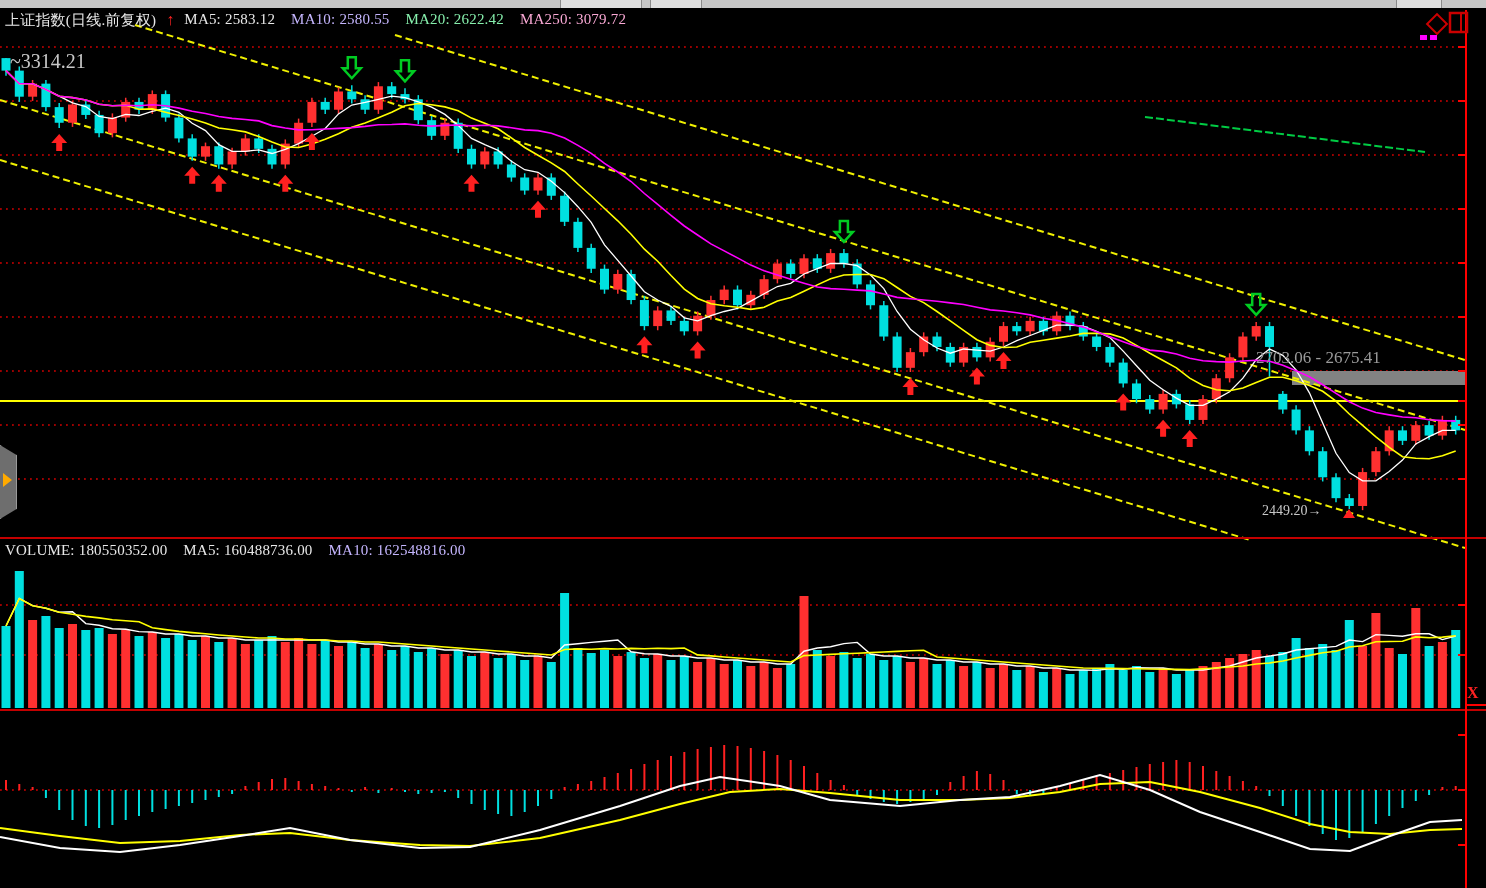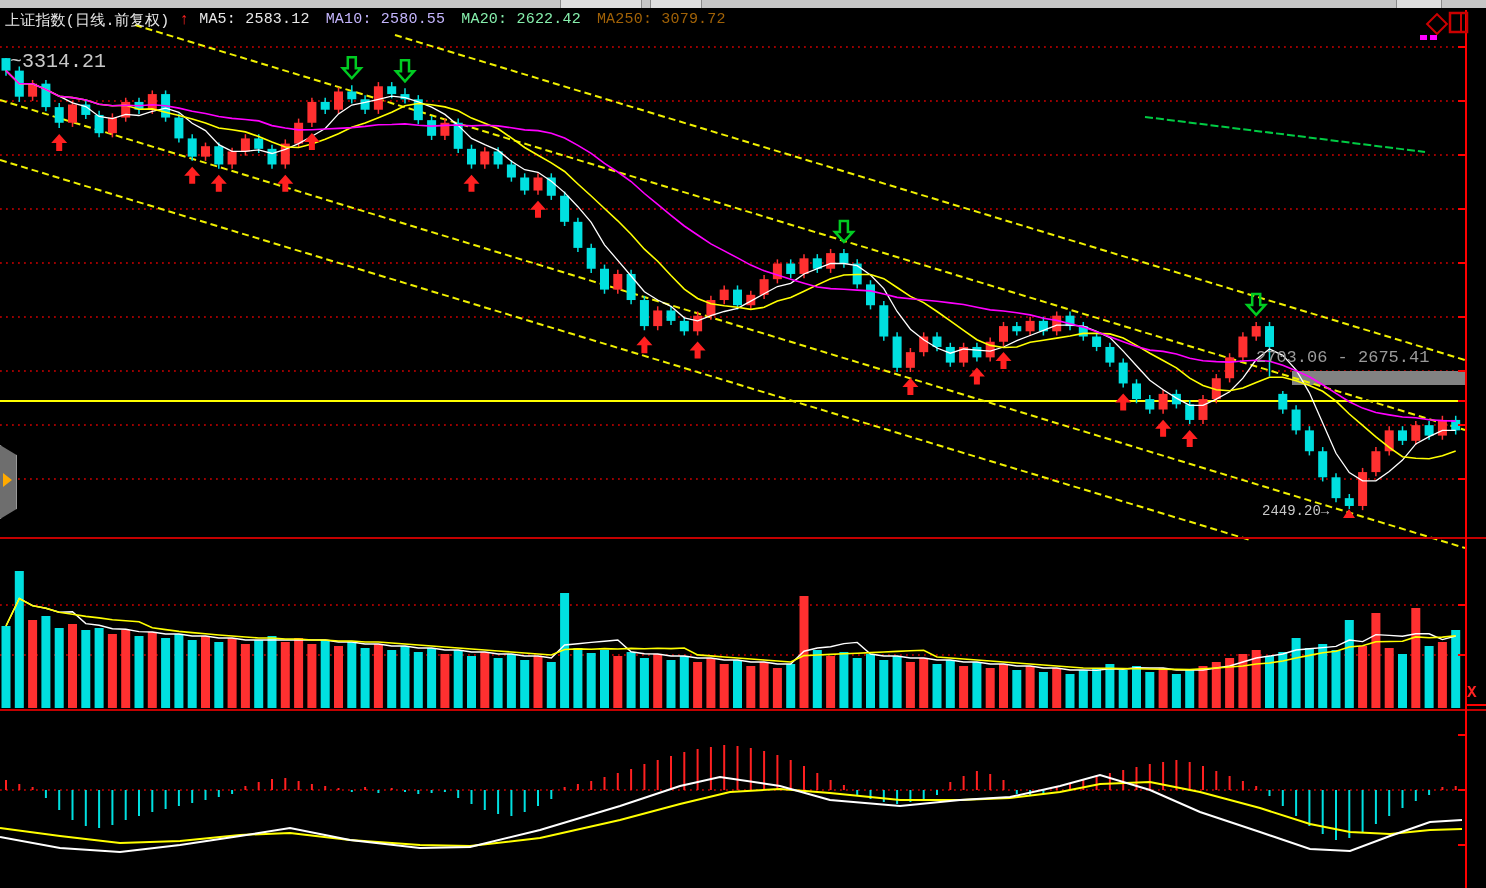--- a/index.html
+++ b/index.html
@@ -1,21 +1,21 @@
 <!DOCTYPE html>
 <html><head>
 <meta charset="utf-8">
 <style>
   html,body{margin:0;padding:0;background:#000;}
   .screen{position:relative;width:1486px;height:888px;background:#000;overflow:hidden;
-          font-family:Liberation Mono, monospace;}
+          font-family:Liberation Serif, serif;}
   .top-strip{position:absolute;left:0;top:0;width:1486px;height:8px;background:#c6c6c6;}
   .strip-seg{position:absolute;top:0;height:8px;background:#dedede;border-left:1px solid #8a8a8a;border-right:1px solid #8a8a8a;}
   .hdr{position:absolute;left:5px;display:flex;gap:16px;font-size:15px;white-space:nowrap;z-index:5;letter-spacing:0.2px;}
-  .c-white{color:#e8e8e8}.c-yellow{color:#c4b5fd}.c-mag{color:#86efac}.c-green{color:#a16207}
+  .c-white{color:#e8e8e8}.c-yellow{color:#c4b5fd}.c-mag{color:#86efac}.c-green{color:#f9a8d4}
   .c-red{color:#ff2222}
   .arrow-up{font-weight:bold;font-size:16px;margin-left:-6px;margin-right:-6px;}
   #chart{position:absolute;left:0;top:0;z-index:1;}
   .flabel{position:absolute;z-index:4;white-space:nowrap;}
   .left-tab{position:absolute;left:0;top:445px;width:16px;height:72px;background:#6e6e6e;
             border:1px solid #9a9a9a;border-left:none;z-index:6;
             clip-path:polygon(0 0,100% 14%,100% 86%,0 100%);}
   .left-tab .tri{position:absolute;left:3px;top:27px;width:0;height:0;
             border-left:9px solid #ffaa00;border-top:7px solid transparent;border-bottom:7px solid transparent;}
   .corner-icons{position:absolute;left:1416px;top:10px;z-index:6;}
@@ -542,20 +542,25 @@
 
   <div class="hdr" style="top:11px">
     <span class="c-white">上证指数(日线.前复权)</span>
     <span class="c-red arrow-up">↑</span>
     <span class="c-white">MA5: 2583.12</span>
     <span class="c-yellow">MA10: 2580.55</span>
     <span class="c-mag">MA20: 2622.42</span>
     <span class="c-green">MA250: 3079.72</span>
   </div>
 
+  <div class="hdr" style="top:542px">
+    <span class="c-white">VOLUME: 180550352.00</span>
+    <span class="c-white">MA5: 160488736.00</span>
+    <span class="c-yellow">MA10: 162548816.00</span>
+  </div>
 
 
   <div class="flabel" style="left:10px;top:50px;font-size:20px;color:#c8c8c8;">~3314.21</div>
   <div class="flabel" style="left:1256px;top:348px;font-size:17px;color:#9a9a9a;">2703.06 - 2675.41</div>
   <div class="flabel" style="left:1262px;top:503px;font-size:14px;color:#c8c8c8;">2449.20→</div>
   <div class="flabel" style="left:1467px;top:684px;font-size:16px;color:#ff2222;font-weight:bold;">X</div>
 
   <div class="corner-icons">
     <svg width="66" height="36">
       <rect x="14" y="7" width="14" height="14" transform="rotate(45 21 14)" fill="none" stroke="#cc0000" stroke-width="2"></rect>

